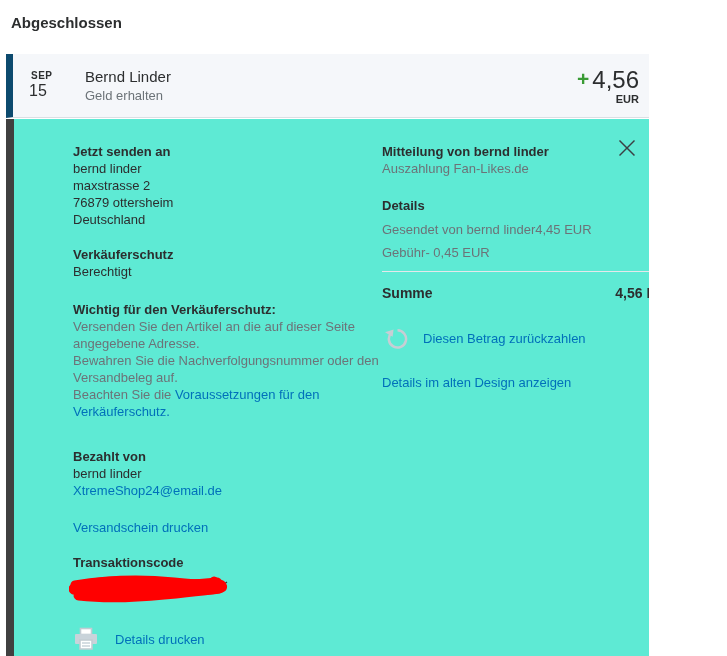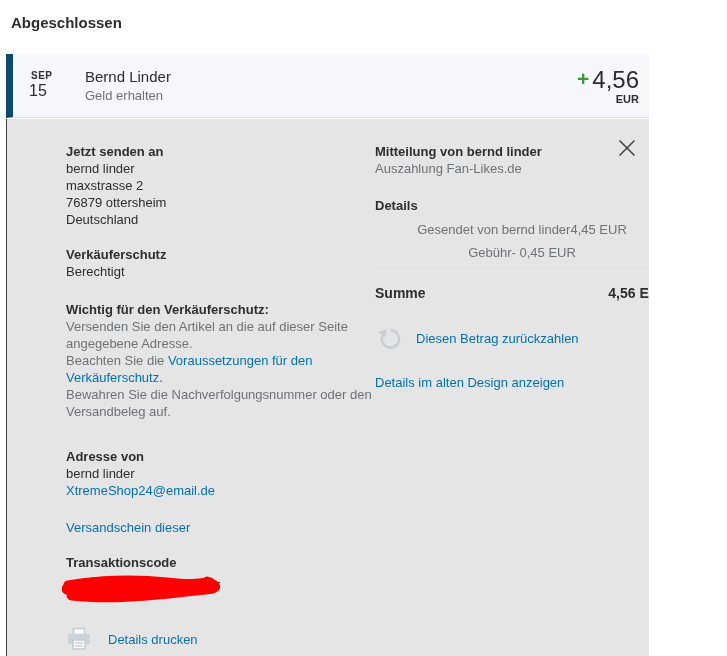--- a/index.html
+++ b/index.html
@@ -18,22 +18,22 @@
   .date-day { font-size:16px; line-height:20px; }
   .txn-title { margin-left:12px; }
   .txn-name { font-size:15px; color:#2c2e2f; }
   .txn-sub { font-size:13px; color:#6c7378; margin-top:3px; }
   .amount-block { margin-left:auto; margin-right:10px; text-align:right; }
   .amount-line { font-size:24px; color:#2c2e2f; line-height:24px; }
   .amount-sign { color:#3a9b35; font-size:21px; font-weight:bold; margin-right:3px; vertical-align:2px; }
   .amount-cur { font-size:11px; font-weight:bold; color:#2c2e2f; margin-top:1px; }
 
   
-  .panel { position:absolute; top:119px; left:6px; right:0; bottom:0; background:#e5e5e5;
-           border-left:1px solid #404040;padding-left:35px; }
+  .panel { position:absolute; top:119px; left:6px; right:0; bottom:0; background:#5eead4;
+           border-left:8px solid #404040;padding-left:35px; }
   .close-btn { position:absolute; top:20px; right:13px; width:18px; height:18px; cursor:pointer; }
 
   .left-col  { position:absolute; left:59px;  top:24px; width:306px; font-size:13px; color:#2c2e2f; line-height:17px; }
   .right-col { position:absolute; left:368px; top:24px; width:294px; font-size:13px; color:#2c2e2f; line-height:17px; }
 
   .h { font-weight:bold; font-size:13px; color:#2c2e2f; }
   .muted { color:#6c7378; }
   .link { color:#0070ba; cursor:pointer; text-decoration:none; }
   p { margin:0; }
 
@@ -42,21 +42,21 @@
   .sec-paidby { margin-top:28px; }
   .sec-shiplabel { margin-top:20px; }
   .sec-txncode { margin-top:18px; }
   .scribble { margin:2px 0 0 -4px; display:block; }
   .print-row { margin-top:22px; display:flex; align-items:center; cursor:pointer; }
   .print-row .icon { margin-right:16px; display:inline-flex; }
 
   .msg-sub { margin-top:0; }
   .sec-breakdown { margin-top:20px; }
   .bk-rows { border-bottom:1px solid #e5e8eb; padding-bottom:7px; margin-top:4px; }
-  .bk-row { display:flex; justify-content:center; color:#6c7378; padding:3px 0; }
+  .bk-row { display:flex; justify-content:flex-start; color:#6c7378; padding:3px 0; }
   .bk-total { display:flex; justify-content:space-between; font-weight:bold; font-size:14px; margin-top:13px; }
   .refund-row { margin-top:24px; display:flex; align-items:center; cursor:pointer; }
   .refund-row .icon { margin-left:2px; margin-right:15px; display:inline-flex; }
   .old-design { margin-top:23px; display:inline-block; }
 </style>
 </head>
 <body>
 
 <div class="screen">
 
@@ -99,32 +99,32 @@
       </div>
 
       <div class="sec-seller">
         <div class="h">Verkäuferschutz</div>
         <div>Berechtigt</div>
       </div>
 
       <div class="sec-important">
         <div class="h">Wichtig für den Verkäuferschutz:</div>
         <p class="muted">Versenden Sie den Artikel an die auf dieser Seite angegebene Adresse.</p>
+        <p class="muted">Bewahren Sie die Nachverfolgungsnummer oder den Versandbeleg auf.</p>
         <p class="muted"><span>Beachten Sie die </span><span class="link">Voraussetzungen für den Verkäuferschutz.</span></p>
-        <p class="muted">Bewahren Sie die Nachverfolgungsnummer oder den Versandbeleg auf.</p>
       </div>
 
       <div class="sec-paidby">
-        <div class="h">Adresse von</div>
+        <div class="h">Bezahlt von</div>
         <div>bernd linder</div>
         <div><span class="link">XtremeShop24@email.de</span></div>
       </div>
 
       <div class="sec-shiplabel">
-        <span class="link">Versandschein dieser</span>
+        <span class="link">Versandschein drucken</span>
       </div>
 
       <div class="sec-txncode">
         <div class="h">Transaktionscode</div>
         <svg class="scribble" width="162" height="32" viewBox="0 0 162 32">
           <path d="M4 12 L10 8" stroke="#333" stroke-width="1.5" fill="none"></path>
           <path d="M150 10 L157 13 M151 14 L158 9" stroke="#333" stroke-width="1.2" fill="none"></path>
           <path d="M5 16 Q 35 6 75 10 T 148 10" stroke="#ff0000" stroke-width="11" fill="none" stroke-linecap="round"></path>
           <path d="M10 22 Q 45 26 95 21 T 150 15" stroke="#ff0000" stroke-width="11" fill="none" stroke-linecap="round"></path>
           <path d="M6 12 Q 55 4 105 9 T 145 8" stroke="#ff0000" stroke-width="9" fill="none" stroke-linecap="round"></path>

